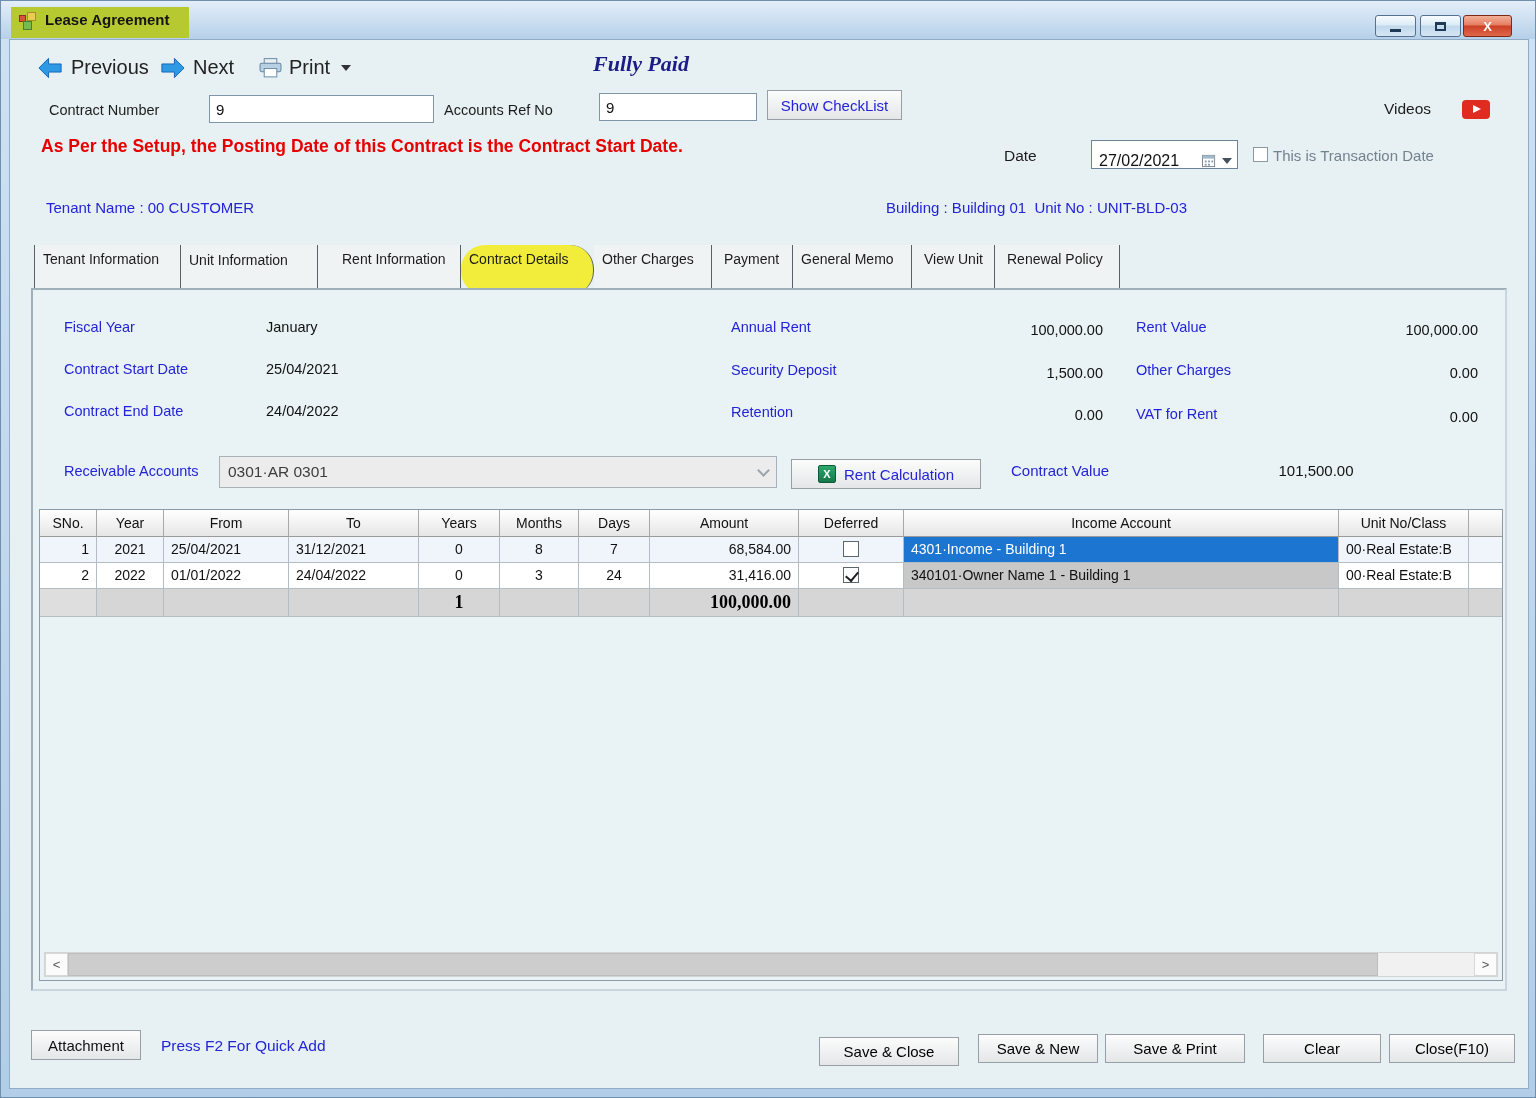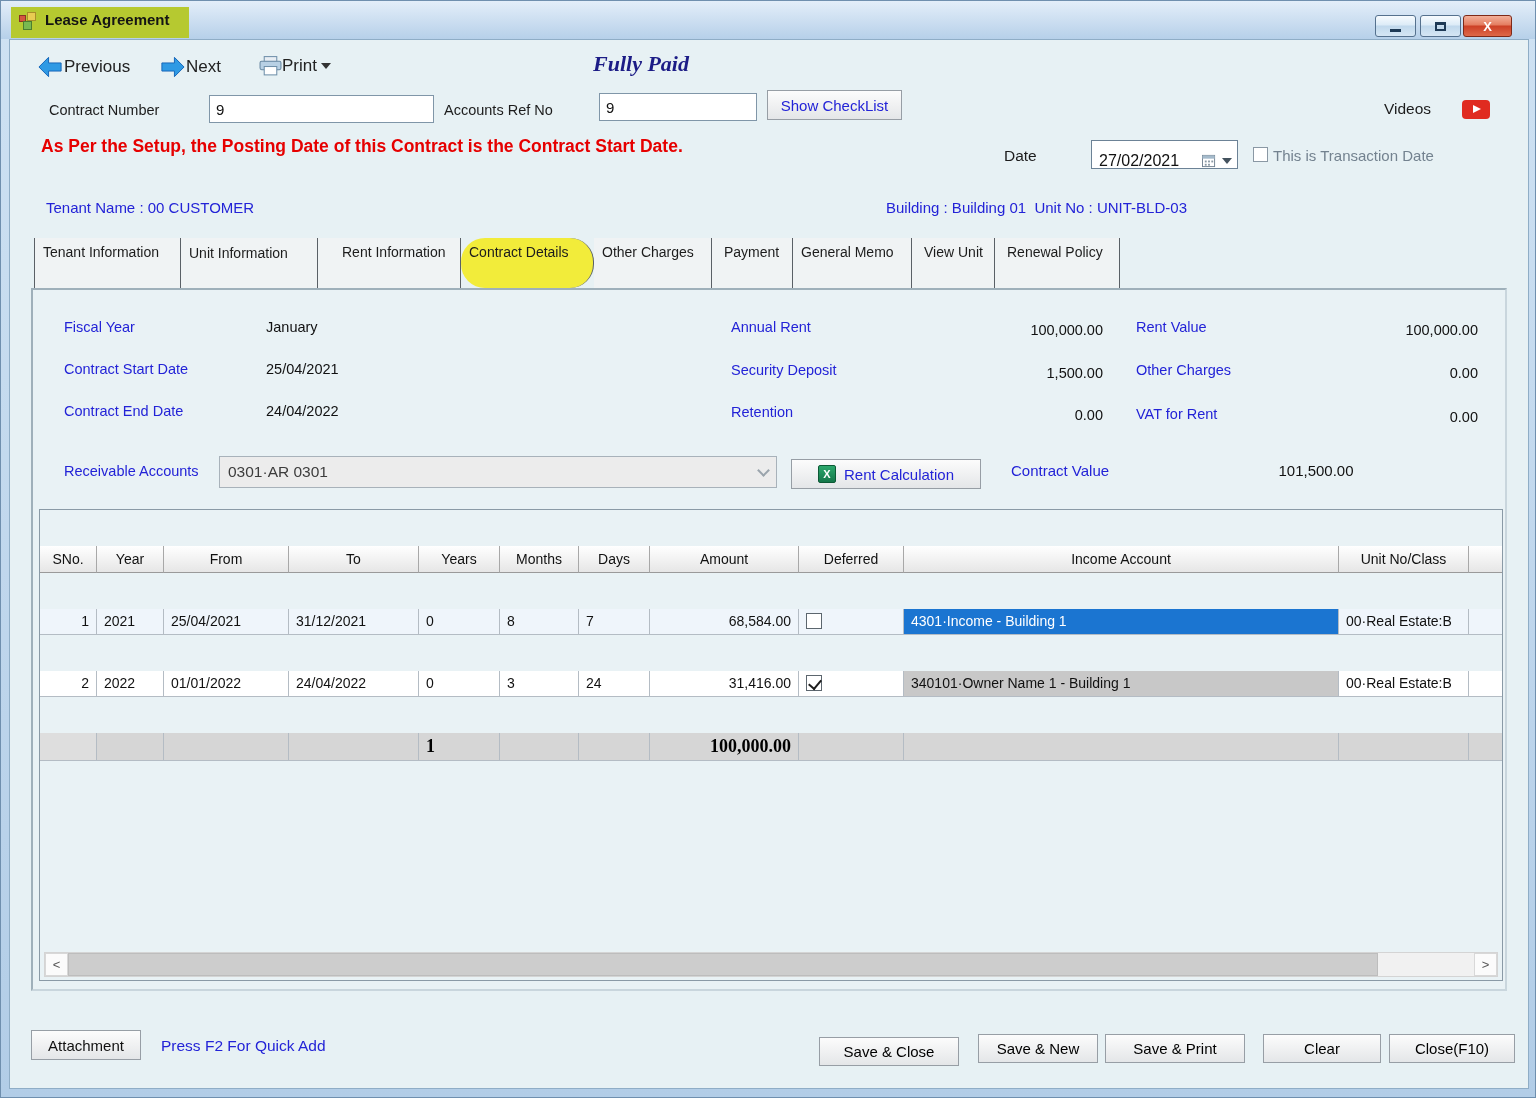--- a/index.html
+++ b/index.html
@@ -29,22 +29,22 @@
 
   
   .client { position:absolute; left:8px; top:38px; width:1520px; height:1050px;
             background:#e7f1f4; border:1px solid #8fadc6; }
 
   .blue { color:#2323d7; }
   .val { color:#111; }
   .lbl14 { font-size:14.5px; }
 
   
-  .toolbtn { position:absolute; display:flex; align-items:center; 
-             font-size:17px; color:#222; cursor:default; }
+  .toolbtn { position:absolute; display:flex; align-items:center; gap:7px;
+             font-size:20px; color:#222; cursor:default; }
   .caret-down { width:0; height:0; border-left:5px solid transparent; border-right:5px solid transparent;
                 border-top:6px solid #333; display:inline-block; margin-left:4px; }
   .fully-paid { position:absolute; font-family:"Liberation Serif", serif; font-weight:bold; font-style:italic;
                 font-size:22px; color:#1c1c86; }
 
   .textbox { position:absolute; border:1px solid #8096a8; background:#fff; font-size:15px;
              padding:0 6px; font-family:"Liberation Sans", sans-serif; color:#111; }
   .btn { position:absolute; border:1px solid #979ea5; background:linear-gradient(#fcfcfc,#e4e6e8);
          font-size:15px; display:flex; align-items:center; justify-content:center;
          font-family:"Liberation Sans", sans-serif; cursor:default; }
@@ -56,21 +56,21 @@
                align-items:center; padding:12px 5px 0 7px; font-size:16px; color:#111; }
   .datefield .spacer { flex:1; }
   .checkbox-box { position:absolute; width:15px; height:15px; background:#fff; border:1px solid #8a98a4; }
   .muted { color:#73828f; }
 
   .pre { white-space:pre; }
 
   
   .tabstrip { position:absolute; left:33px; top:237px; height:50px; display:flex; }
   .tab { height:50px; padding:6px 6px 0 8px; font-size:14px; color:#1c1c1c;
-         border-right:1px solid #5a6066; background:#f0f3f4; overflow:hidden; white-space:nowrap; cursor:default; }
+         border-right:1px solid #5a6066; background:#f0f3f4; overflow:hidden; white-space:nowrap; cursor:default;margin-top:7px; }
   .tab:first-child { border-left:1px solid #5a6066; }
   .tab.wrap { white-space:normal; line-height:18px; }
   .tab.active { background:#f2ec3a;border-radius:24px; }
 
   
   .panel { position:absolute; left:30px; top:287px; width:1476px; height:703px;
            background:#e9f2f5; border:2px solid #9fb0ba; border-right-color:#c9d6dd; border-bottom-color:#c9d6dd; }
 
   .combo { position:absolute; border:1px solid #a8b2ba; background:#ececec; display:flex; align-items:center;
            padding:0 8px; font-size:15.5px; color:#3c3c3c; }
@@ -78,30 +78,30 @@
                  transform:rotate(45deg); margin-top:-4px; }
   .excel-icon { width:18px; height:18px; background:linear-gradient(#2ca86c,#15774a); border:1px solid #0d5a36;
                 border-radius:2px; color:#fff; font-weight:bold; font-size:11px;
                 display:flex; align-items:center; justify-content:center; margin-right:8px; }
 
   
   .grid { position:absolute; left:38px; top:508px; width:1464px; height:472px;
           background:#e9f2f5; border:1px solid #8a9aa6; }
   .grow { display:flex; }
   .gcell { border-right:1px solid #b4bcc4; border-bottom:1px solid #b4bcc4; height:26px; line-height:25px;
-           font-size:14px; color:#111; padding:0 7px; overflow:hidden; white-space:nowrap;margin-top:36px; }
+           font-size:14px; color:#111; padding:0 7px; overflow:hidden; white-space:nowrap; }
   .ghead .gcell { height:27px; line-height:26px; text-align:center; padding:0 2px;
                   background:linear-gradient(#ffffff,#e6e6e6); border-right-color:#a8a8a8; border-bottom-color:#9a9a9a; }
   .gc0{width:57px;} .gc1{width:67px;} .gc2{width:125px;} .gc3{width:130px;} .gc4{width:81px;}
   .gc5{width:79px;} .gc6{width:71px;} .gc7{width:149px;} .gc8{width:105px;} .gc9{width:435px;}
   .gc10{width:130px;} .gcF{flex:1; border-right:none;}
   .rowhdr { background:#e9e9e9; text-align:right; }
   .r1 .gcell { background:#eff5fb; }
   .r2 .gcell { background:#ffffff; }
-  .ctr { text-align:left; } .rt { text-align:right; }
+  .ctr { text-align:center; } .rt { text-align:right; }
   .sel-blue { background:#1b75d1 !important; color:#fff; }
   .cell-gray { background:#c8c8c8 !important; }
   .gtotal .gcell { background:#d6d6d6; height:28px; line-height:27px; }
   .gtotal .rowhdr { background:#dedede; }
   .total-num { font-family:"Liberation Serif", serif; font-weight:bold; font-size:18px; color:#000; }
 
   .checkbox { position:relative; display:inline-block; width:16px; height:16px; background:#fff;
               border:1px solid #5c6а70; border:1px solid #5c666e; vertical-align:middle; margin-top:-3px; }
   .checkbox.checked::after { content:""; position:absolute; left:4px; top:1px; width:6px; height:10px;
               border-right:2px solid #1d1d1d; border-bottom:2px solid #1d1d1d; transform:rotate(40deg); }

